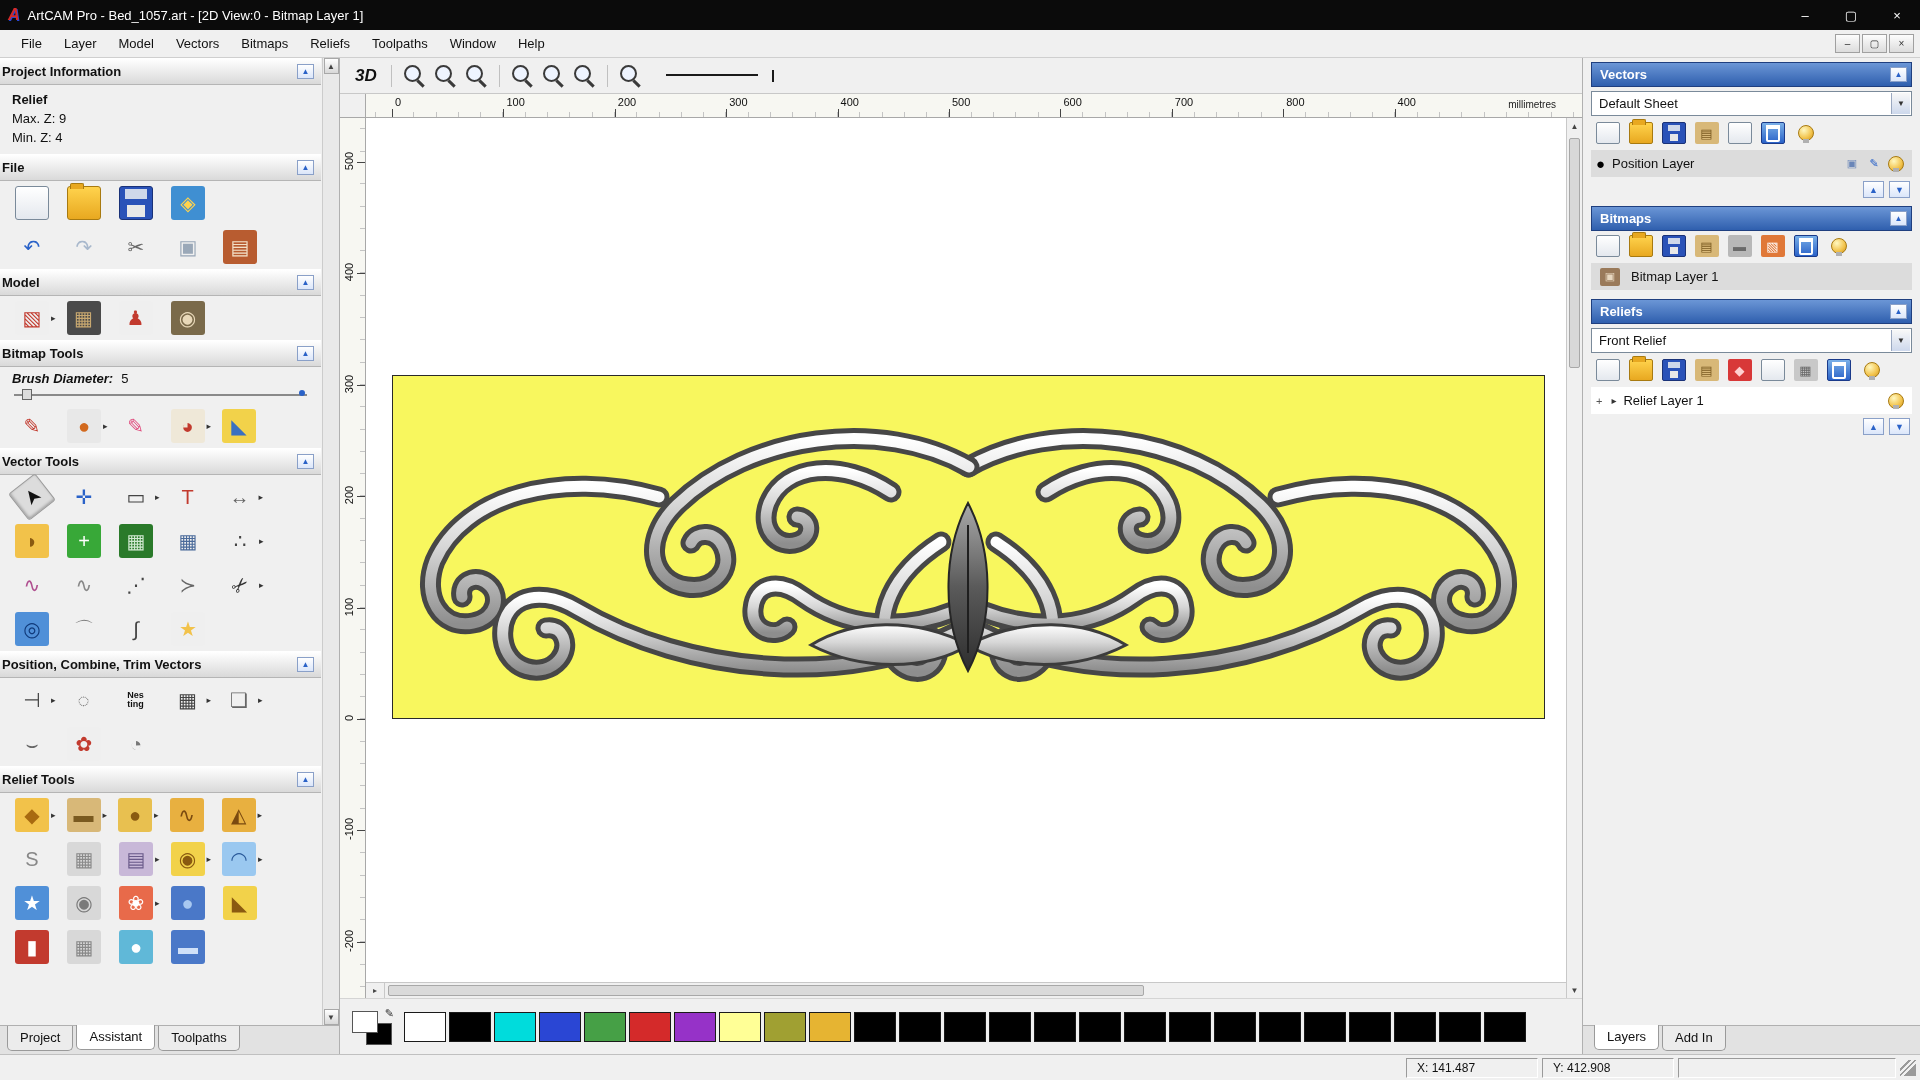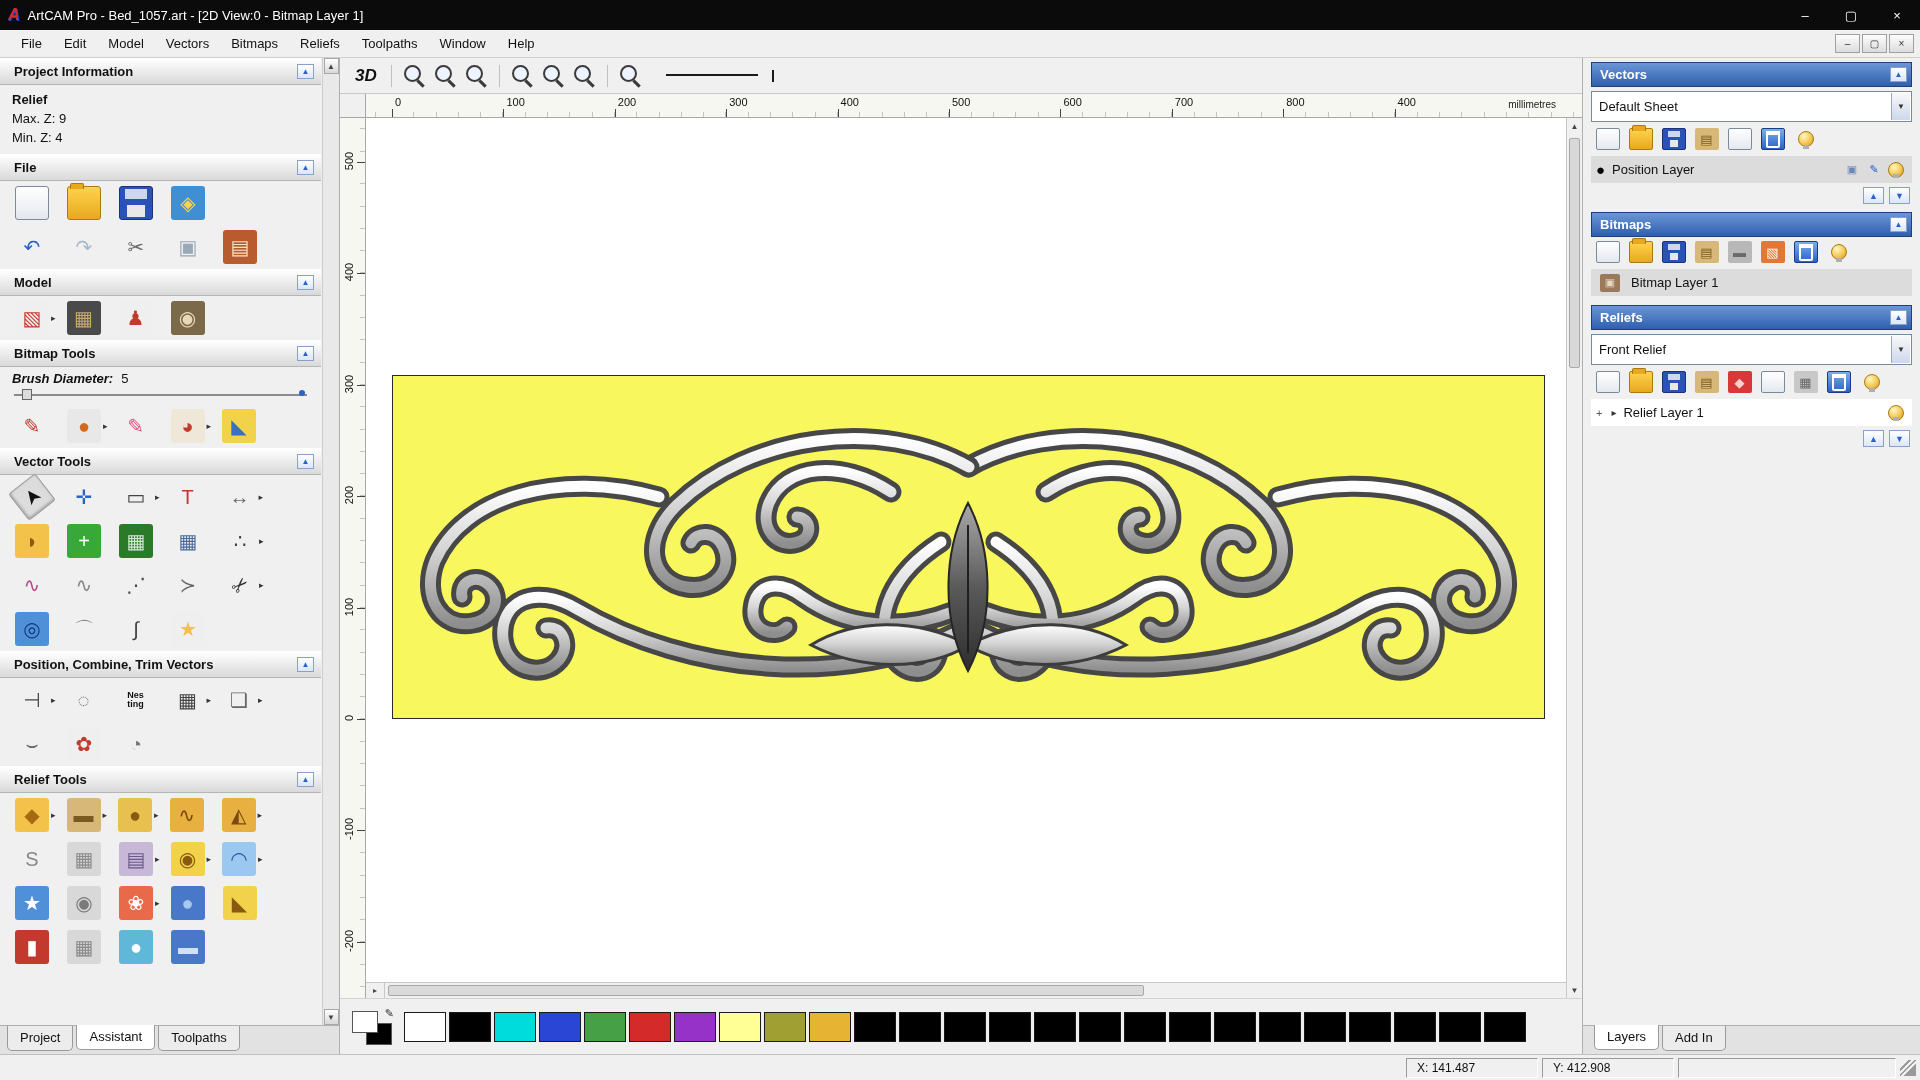--- a/index.html
+++ b/index.html
@@ -21,21 +21,21 @@
 
   
   .main { display:flex; height:996px; }
 
   
   .left-panel { width:340px; background:#f0f0f0; border-right:1px solid #b0b0b0; display:flex; flex-direction:column; position:relative; }
   .lp-content { flex:1; overflow:hidden; padding-right:18px; }
   .lp-scrollbar { position:absolute; right:0; top:0; bottom:29px; width:17px; background:#e9e9e9; border-left:1px solid #cccccc; display:flex; flex-direction:column; justify-content:space-between; align-items:center; }
   .sb-arrow { width:15px; height:16px; background:linear-gradient(#fff,#d8d8d8); border:1px solid #a8a8a8; color:#444; font-size:8px; display:flex; align-items:center; justify-content:center; cursor:pointer; }
 
-  .sec-hdr { height:27px; background:linear-gradient(#ffffff,#d9d9d9); border-top:1px solid #fff; border-bottom:1px solid #b5b5b5; display:flex; align-items:center; font-weight:bold; font-size:13px; padding:0 14px; position:relative; }
+  .sec-hdr { height:27px; background:linear-gradient(#ffffff,#d9d9d9); border-top:1px solid #fff; border-bottom:1px solid #b5b5b5; display:flex; align-items:center; font-weight:bold; font-size:13px; padding:0 2px; position:relative; }
   .hdr-arrow { position:absolute; right:7px; width:17px; height:15px; border:1px solid #8aa0c8; background:linear-gradient(#fff,#dbe6fa); color:#2a62c8; font-size:8px; display:flex; align-items:center; justify-content:center; cursor:pointer; }
 
   .info-grid { display:flex; padding:5px 12px 7px; }
   .info-col1 { width:150px; }
   .info-line { line-height:19px; }
   .b { font-weight:bold; }
 
   .icon-row { display:flex; align-items:center; padding:3px 6px; }
   .ticon { display:inline-flex; align-items:center; justify-content:center; cursor:pointer; flex:0 0 auto; }
   .ticon-lg { width:34px; height:34px; font-size:20px; margin:2px 9px; border-radius:3px; }
@@ -119,21 +119,21 @@
   .pp-back { position:absolute; right:2px; bottom:0; width:26px; height:22px; background:#000; border:1px solid #555; }
   .pp-front { position:absolute; left:0; top:2px; width:26px; height:22px; background:#fff; border:1px solid #555; }
   .pp-pen { position:absolute; right:0; top:-2px; font-size:11px; color:#333; }
   .swatches { display:flex; align-items:center; }
   .swatch { width:42px; height:30px; border:1px solid #1a1a1a; margin-right:3px; cursor:pointer; }
 
   
   .right-panel { width:338px; background:#f0f0f0; border-left:1px solid #b0b0b0; display:flex; flex-direction:column; padding:4px 8px 0 8px; }
   .rp-hdr { height:25px; background:linear-gradient(#6b96d6,#2f5fae); border:1px solid #1f3f7f; color:#fff; font-weight:bold; display:flex; align-items:center; padding:0 8px; position:relative; }
   .rp-hdr .hdr-arrow { right:4px; }
-  .rp-dropdown { height:31px; background:#fff; border:1px solid #7a8a9a; display:flex; align-items:center; padding:0 7px; margin:4px 0 2px; position:relative; cursor:pointer;text-align:center; }
+  .rp-dropdown { height:25px; background:#fff; border:1px solid #7a8a9a; display:flex; align-items:center; padding:0 7px; margin:4px 0 2px; position:relative; cursor:pointer;text-align:center; }
   .dd-btn { position:absolute; right:1px; top:1px; bottom:1px; width:19px; background:linear-gradient(#f8f8f8,#cdd8ec); border-left:1px solid #9aa8c0; display:flex; align-items:center; justify-content:center; font-size:8px; color:#333; }
   .rp-toolbar { display:flex; align-items:center; padding:3px 0 4px; }
   .rp-toolbar .ticon-sm { margin:1px 4.5px; }
   .layer-row { height:27px; display:flex; align-items:center; margin:1px 0; padding:0 5px; gap:7px; cursor:pointer; }
   .layer-row.hl { background:#dcdcdc; }
   .layer-row .layer-label { flex:1; }
   .layer-mini { display:flex; align-items:center; }
   .layer-mini .ticon-sm { width:20px; height:18px; margin:0 1px; font-size:11px; }
   .expand-arrow { font-size:10px; color:#333; cursor:pointer; }
   .plus-mini { font-size:11px; color:#555; margin-right:2px; }
@@ -157,21 +157,21 @@
   <span class="title-text">ArtCAM Pro - Bed_1057.art - [2D View:0 - Bitmap Layer 1]</span>
   <span class="win-controls">
       <span class="ticon ticon-win t-win">–</span>
       <span class="ticon ticon-win t-win">▢</span>
       <span class="ticon ticon-win t-win">×</span>
     </span>
 </div>
 
 <div class="menubar">
   <span class="menu-item">File</span>
-  <span class="menu-item">Edit</span>
+  <span class="menu-item">Layer</span>
   <span class="menu-item">Model</span>
   <span class="menu-item">Vectors</span>
   <span class="menu-item">Bitmaps</span>
   <span class="menu-item">Reliefs</span>
   <span class="menu-item">Toolpaths</span>
   <span class="menu-item">Window</span>
   <span class="menu-item">Help</span>
   <span class="mdi-controls">
       <span class="ticon ticon-winsm t-winsm">–</span>
       <span class="ticon ticon-winsm t-winsm">▢</span>

